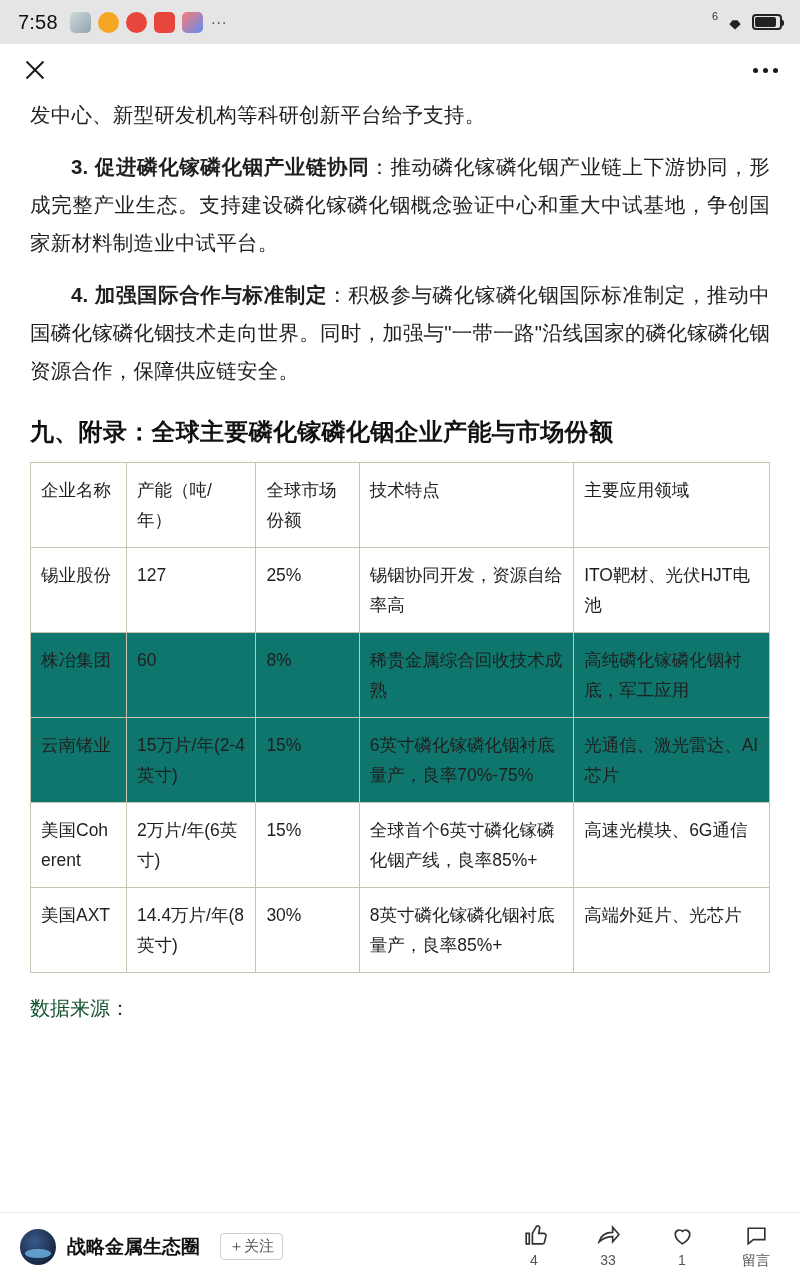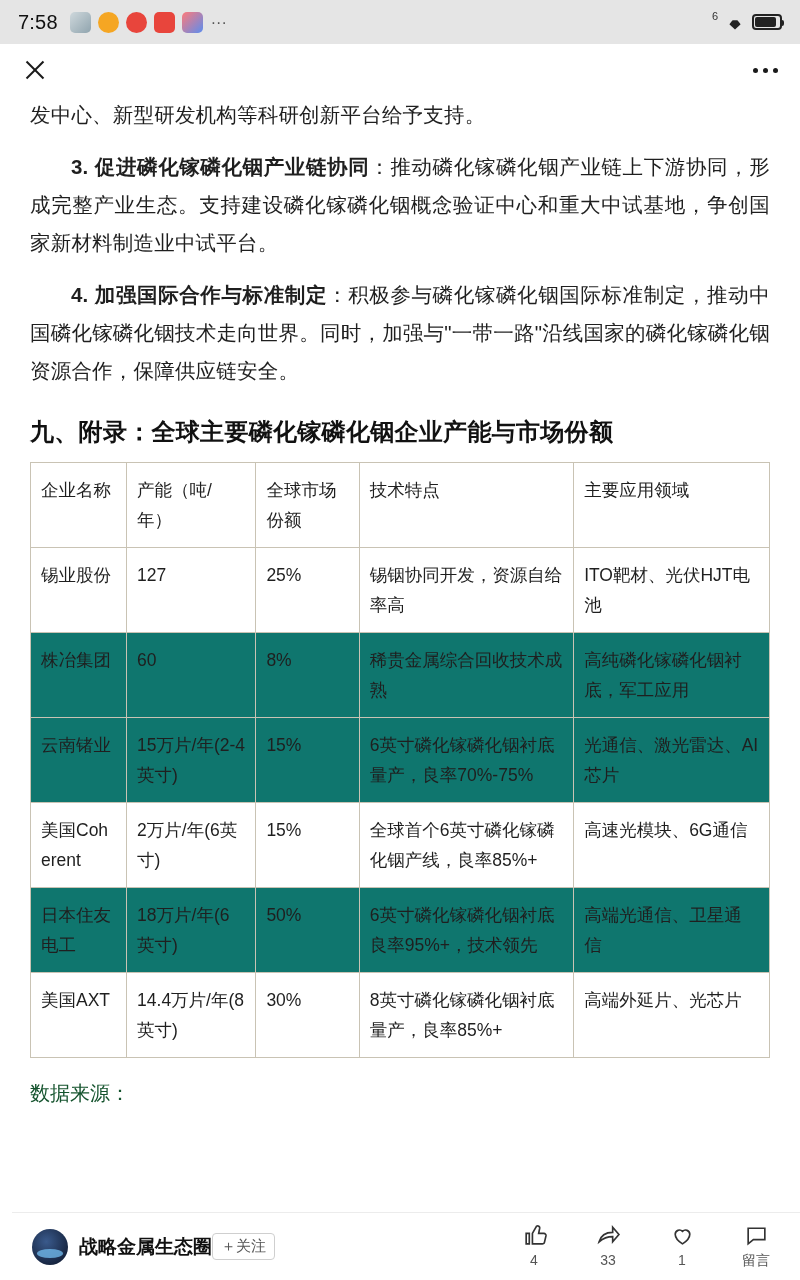--- a/index.html
+++ b/index.html
@@ -194,21 +194,21 @@
   
   .wm {
     position: absolute;
     background: #fbf6e3;
     opacity: 0.85;
     z-index: -1;
   }
   
   .bottombar {
     position: absolute;
-    left: 12px; right: 0; bottom: 0;
+    left: 0; right: 0; bottom: 0;
     height: 68px;
     border-top: 1px solid #ececec;
     background: #fff;
     display: flex;
     align-items: center;
     padding: 0 20px;
     box-sizing: border-box;
   }
   .avatar {
     width: 36px; height: 36px;
@@ -228,21 +228,21 @@
     opacity: .8;
   }
   .acct-name {
     font-size: 19px;
     font-weight: 700;
     margin-left: 11px;
     color: #111;
     white-space: nowrap;
   }
   .follow-btn {
-    margin-left: 0;
+    margin-left: 20px;
     font-size: 15px;
     color: #555;
     border: 1px solid #cfcfcf;
     border-radius: 4px;
     padding: 3px 8px;
     cursor: pointer;
     white-space: nowrap;
   }
   .actions {
     margin-left: auto;
@@ -349,27 +349,20 @@
         <td>15%</td>
         <td>6英寸磷化镓磷化铟衬底量产，良率70%-75%</td>
         <td>光通信、激光雷达、AI芯片</td>
       </tr>
       <tr>
         <td>美国Coherent</td>
         <td>2万片/年(6英寸)</td>
         <td>15%</td>
         <td>全球首个6英寸磷化镓磷化铟产线，良率85%+</td>
         <td>高速光模块、6G通信</td>
-      </tr>
-      <tr class="row-alt">
-        <td>日本住友电工</td>
-        <td>18万片/年(6英寸)</td>
-        <td>50%</td>
-        <td>6英寸磷化镓磷化铟衬底良率95%+，技术领先</td>
-        <td>高端光通信、卫星通信</td>
       </tr>
       <tr>
         <td>美国AXT</td>
         <td>14.4万片/年(8英寸)</td>
         <td>30%</td>
         <td>8英寸磷化镓磷化铟衬底量产，良率85%+</td>
         <td>高端外延片、光芯片</td>
       </tr>
     </tbody>
   </table>

